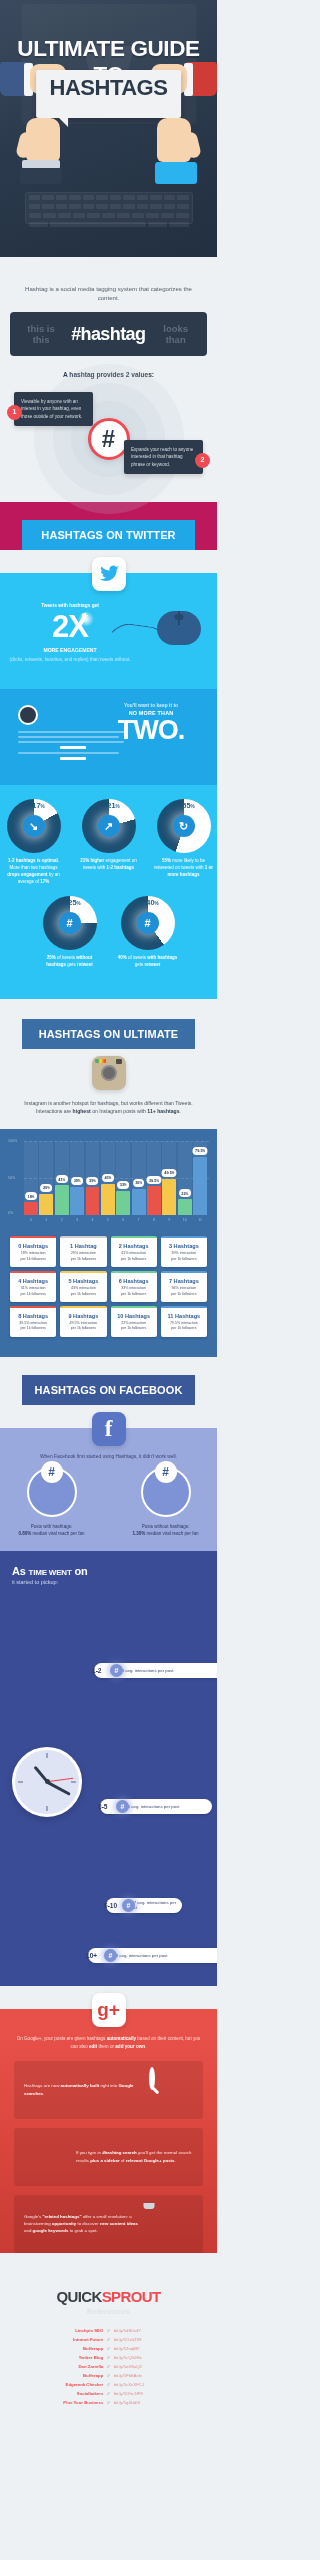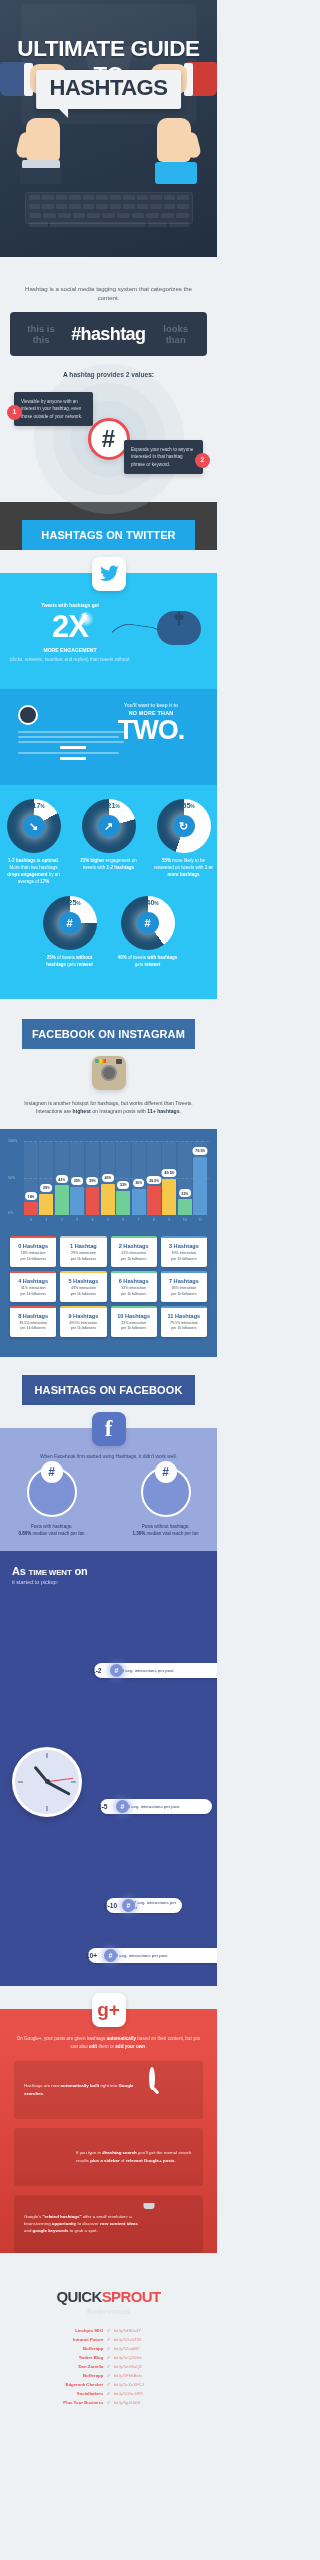--- a/index.html
+++ b/index.html
@@ -31,21 +31,21 @@
   }
   .hero-title {
     position: absolute; top: 36px; left: 0; right: 0; text-align: center;
     color: #fff; font-size: 22.5px; font-weight: bold; letter-spacing: -0.4px;
     text-shadow: 0 2px 0 rgba(0,0,0,0.18);
   }
   .hero-bubble {
     position: absolute; top: 70px; left: 50%; transform: translateX(-50%);
     background: #f0f2f4; color: #2c3a4b;
     font-size: 22px; font-weight: bold; letter-spacing: -0.5px;
-    padding: 5px 14px 8px; border-radius: 2px;
+    padding: 5px 14px 17px; border-radius: 2px;
     box-shadow: 0 3px 5px rgba(0,0,0,0.2);
   }
   .hero-bubble:after{
     content:""; position:absolute; bottom:-9px; left:22px;
     border-left: 10px solid transparent; border-right: 0 solid transparent;
     border-top: 10px solid #f0f2f4;
   }
   
   .hand { position:absolute; }
   .hand .sleeve { position:absolute; border-radius:3px; }
@@ -131,21 +131,21 @@
   .banner{
     margin:0 22px; color:#fff; text-align:center; font-weight:bold;
     font-size:11px; padding:9px 4px; letter-spacing:0.1px; position:relative;
   }
   .sec-icon{
     width:34px;height:34px;border-radius:8px;margin:7px auto 0;
     display:flex;align-items:center;justify-content:center;position:relative;
   }
 
   
-  .tw-top{ background:#404040; padding-top:18px; }
+  .tw-top{ background:#be185d; padding-top:18px; }
   .tw-banner{ background:#1fa7e8; }
   .tw-wrap{ background:#2bc4f5; padding-bottom:2px; }
   .tw-iconwrap{ background:linear-gradient(180deg,#eef1f3 0%,#eef1f3 47%,#2bc4f5 47%,#2bc4f5 100%); }
   .tw-icon{ background:#fff; box-shadow:0 2px 5px rgba(0,0,0,0.15); }
   .tw-icon svg{ width:22px;height:22px; }
   .tw-stat{ position:relative; height:96px; }
   .tw-stat .lbl{ position:absolute; left:14px; top:12px; width:112px; text-align:center;
     color:#fff; font-size:4.8px; font-weight:bold; }
   .tw-stat .x2{ position:absolute; left:14px; top:18px; width:112px; text-align:center;
     color:#fff; font-size:31px; font-weight:bold; letter-spacing:-1px;}
@@ -517,21 +517,21 @@
               <span class="hole">#</span>
             </div>
             <div class="dtext"><b>40%</b> of tweets <b>with hashtags</b> gets <b>retweet</b></div>
           </div>
         </div>
     </div>
   </section>
 
   <section>
     <div class="ig-top">
-      <div class="banner ig-banner">FACEBOOK ON INSTAGRAM</div>
+      <div class="banner ig-banner">HASHTAGS ON ULTIMATE</div>
       <div class="sec-icon ig-icon">
         <span class="rb"></span>
           <span class="vf"></span>
           <span class="lens"></span>
       </div>
       <p class="ig-lead" id="ig-lead">Instagram is another hotspot for hashtags, but works different than Tweets. Interactions are <b>highest</b> on Instagram posts with <b>11+ hashtags</b>.</p>
     </div>
 
     <div class="ig-chartwrap">
       <div class="chart">

